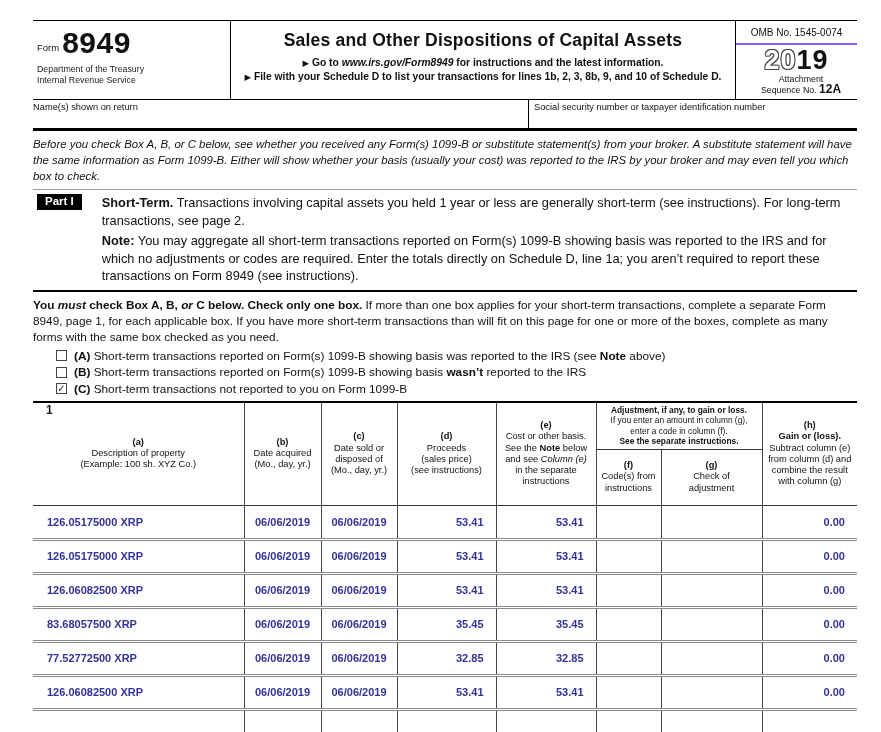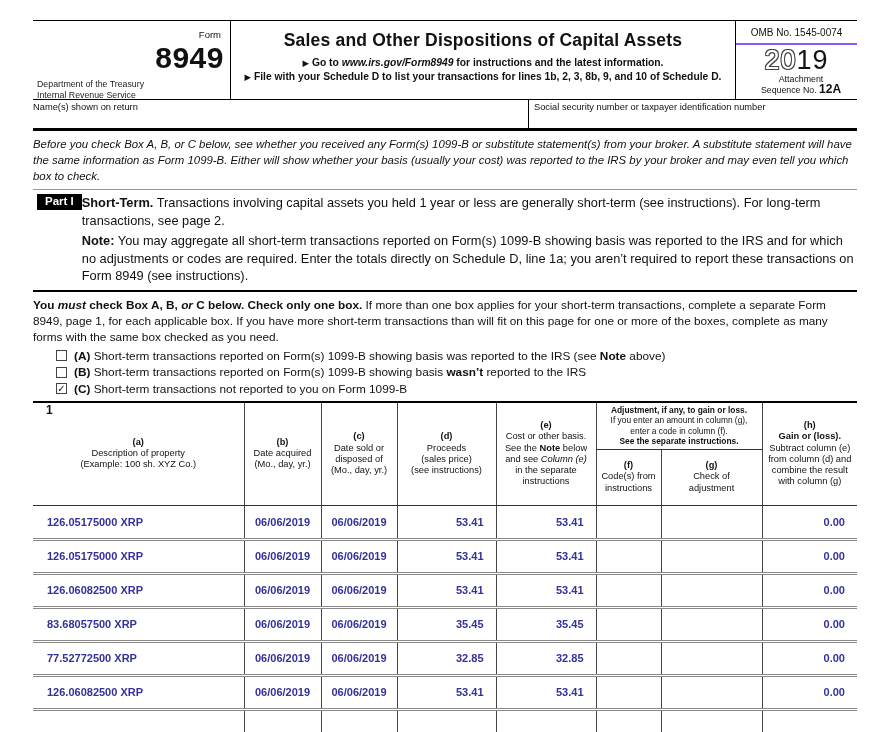--- a/index.html
+++ b/index.html
@@ -8,51 +8,51 @@
     width: 881px; height: 732px; background: #fff; position: relative;
     overflow: hidden; margin: 0 auto;
     font-family: "Liberation Sans", "DejaVu Sans", sans-serif; color: #111;
   }
   .content { margin: 0 24px 0 33px; width: 824px; }
   .topspace { height: 20px; }
 
   
   .form-head { display: flex; border-top: 1px solid #000; border-bottom: 1px solid #000; height: 80px; }
   .fh-left  { width: 197px; padding: 8px 6px 0 4px; }
-  .formline { display: flex; align-items: flex-end; flex-direction: column; }
+  .formline { display: flex; align-items: flex-end; }
   .form-word { font-size: 9.5px; margin-right: 3px; padding-bottom: 4px; }
   .form-num  { font-size: 30px; font-weight: bold; line-height: 28px; letter-spacing: .5px; }
   .dept { font-size: 8.8px; line-height: 10.5px; margin-top: 7px; color: #222; }
   .fh-center { flex: 1; border-left: 1px solid #000; border-right: 1px solid #000; text-align: center; padding-top: 9px; }
   .fh-title { font-size: 17.5px; font-weight: bold; letter-spacing: .2px; }
   .fh-instr { font-size: 10.3px; font-weight: bold; margin-top: 6px; }
   .fh-instr .arrow { font-size: 8.5px; }
   .fh-instr2 { margin-top: 3px; }
   .bi { font-weight: bold; font-style: italic; }
   .it { font-style: italic; }
   .b  { font-weight: bold; }
   .fh-right { width: 121px; text-align: center; }
   .omb { font-size: 10px; padding: 6px 0 5px; border-bottom: 2px solid #8b5cf6; }
-  .year { font-size: 27px; font-weight: normal; line-height: 27px; margin-top: 2px; letter-spacing: 1px; }
+  .year { font-size: 27px; font-weight: bold; line-height: 27px; margin-top: 2px; letter-spacing: 1px; }
   .year-outline { color: #fff; text-shadow: -1px -1px 0 #444, 1px -1px 0 #444, -1px 1px 0 #444, 1px 1px 0 #444; }
   .attach { text-align: center; padding-left: 9px; font-size: 8.8px; line-height: 9.5px; margin-top: 1px; }
   .seq-val { font-size: 12px; font-weight: bold; }
 
   
   .name-row { display: flex; height: 31px; border-bottom: 3px solid #000; }
   .nr-left { width: 495px; font-size: 9.3px; padding-top: 2px; }
   .nr-right { flex: 1; border-left: 1px solid #000; font-size: 9.3px; font-weight: normal; padding: 2px 0 0 5px; }
 
   
   .intro { font-style: italic; font-size: 11.4px; line-height: 16px; padding: 5px 0 5px; border-bottom: 1px solid #999; }
 
   
   .part1 { display: flex; padding: 4px 0 5px 4px; border-bottom: 2px solid #000; }
   .part1-label { background: #000; color: #fff; font-weight: bold; font-size: 11.5px;
-                 height: 16px; line-height: 15px; padding: 0 8px; white-space: nowrap; }
+                 height: 16px; line-height: 15px; padding: 0 8px; margin-right: 20px; white-space: nowrap; }
   .part1-body { flex: 1; font-size: 12.8px; line-height: 17.5px; }
   .part1-note { margin-top: 3px; }
 
   
   .boxinstr { font-size: 11.8px; line-height: 16px; padding-top: 5px; }
 
   
   .checks { margin: 3px 0 0 23px; }
   .check-row { font-size: 11.8px; line-height: 16.5px; display: flex; align-items: center; }
   .cb { width: 11px; height: 11px; border: 1px solid #444; margin-right: 7px; flex: none;

